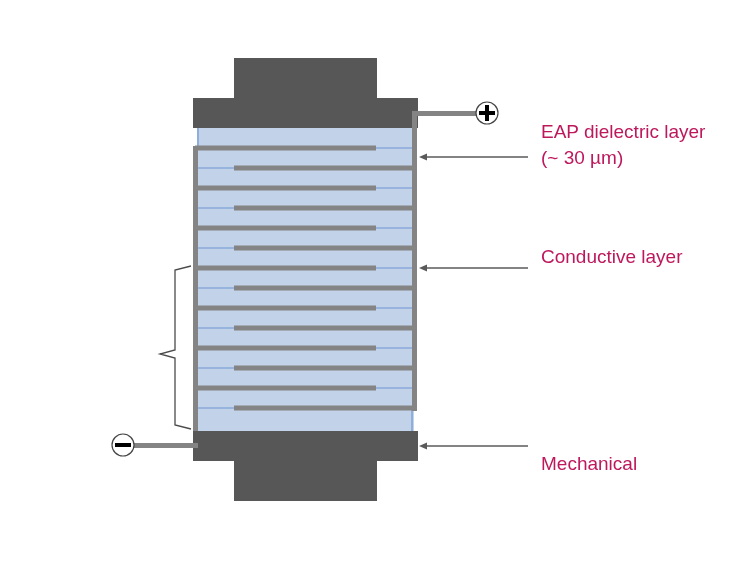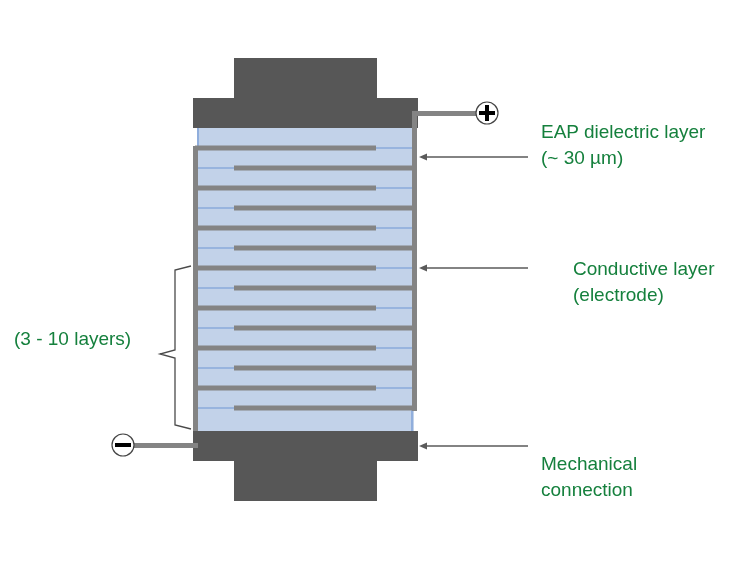--- a/index.html
+++ b/index.html
@@ -1,18 +1,18 @@
 <!DOCTYPE html>
 <html><head>
   <meta charset="utf-8">
   <style>
     html, body { margin: 0; padding: 0; background: #ffffff; }
     body { width: 750px; height: 563px; position: relative; overflow: hidden; font-family: "Liberation Sans", sans-serif; }
     #stage { position: absolute; left: 0; top: 0; width: 750px; height: 563px; }
-    .lbl { position: absolute; color: #15803d; font-size: 19px; line-height: 26px; font-family: "Liberation Sans", sans-serif; white-space: nowrap; }
+    .lbl { position: absolute; color: #be185d; font-size: 19px; line-height: 26px; font-family: "Liberation Sans", sans-serif; white-space: nowrap; }
     .lbl sup { font-size: 11px; vertical-align: 7px; }
     .line { display: block; }
   </style>
 </head>
 <body>
 
 <svg id="stage" width="750" height="563" viewBox="0 0 750 563" xmlns="http://www.w3.org/2000/svg">
 
   <rect x="234" y="58" width="143" height="42" fill="#575757"></rect>
   <rect x="193" y="98" width="225" height="30" fill="#575757"></rect>
@@ -84,25 +84,22 @@
   </g>
 
   <path d="M191,266 L175,270 L175,350 L160,354 L175,358 L175,425 L191,429" fill="none" stroke="#4a4a4a" stroke-width="1.3"></path>
 </svg>
 
 <div class="lbl" style="left:541px; top:119px;">
   <span class="line">EAP dielectric layer</span>
   <span class="line">(~ 30 µm)</span>
 </div>
 
-<div class="lbl" style="left:541px; top:256px;margin-left:32px;">
+<div class="lbl" style="left:541px; top:244px;">
   <span class="line">Conductive layer</span>
-  <span class="line">(electrode)</span>
 </div>
 
 <div class="lbl" style="left:541px; top:421px;margin-top:30px;">
   <span class="line">Mechanical</span>
-  <span class="line">connection</span>
 </div>
 
 <div class="lbl" style="left:14px; top:326px;">
-  <span class="line">(3 - 10 layers)</span>
 </div>
 
 </body></html>

